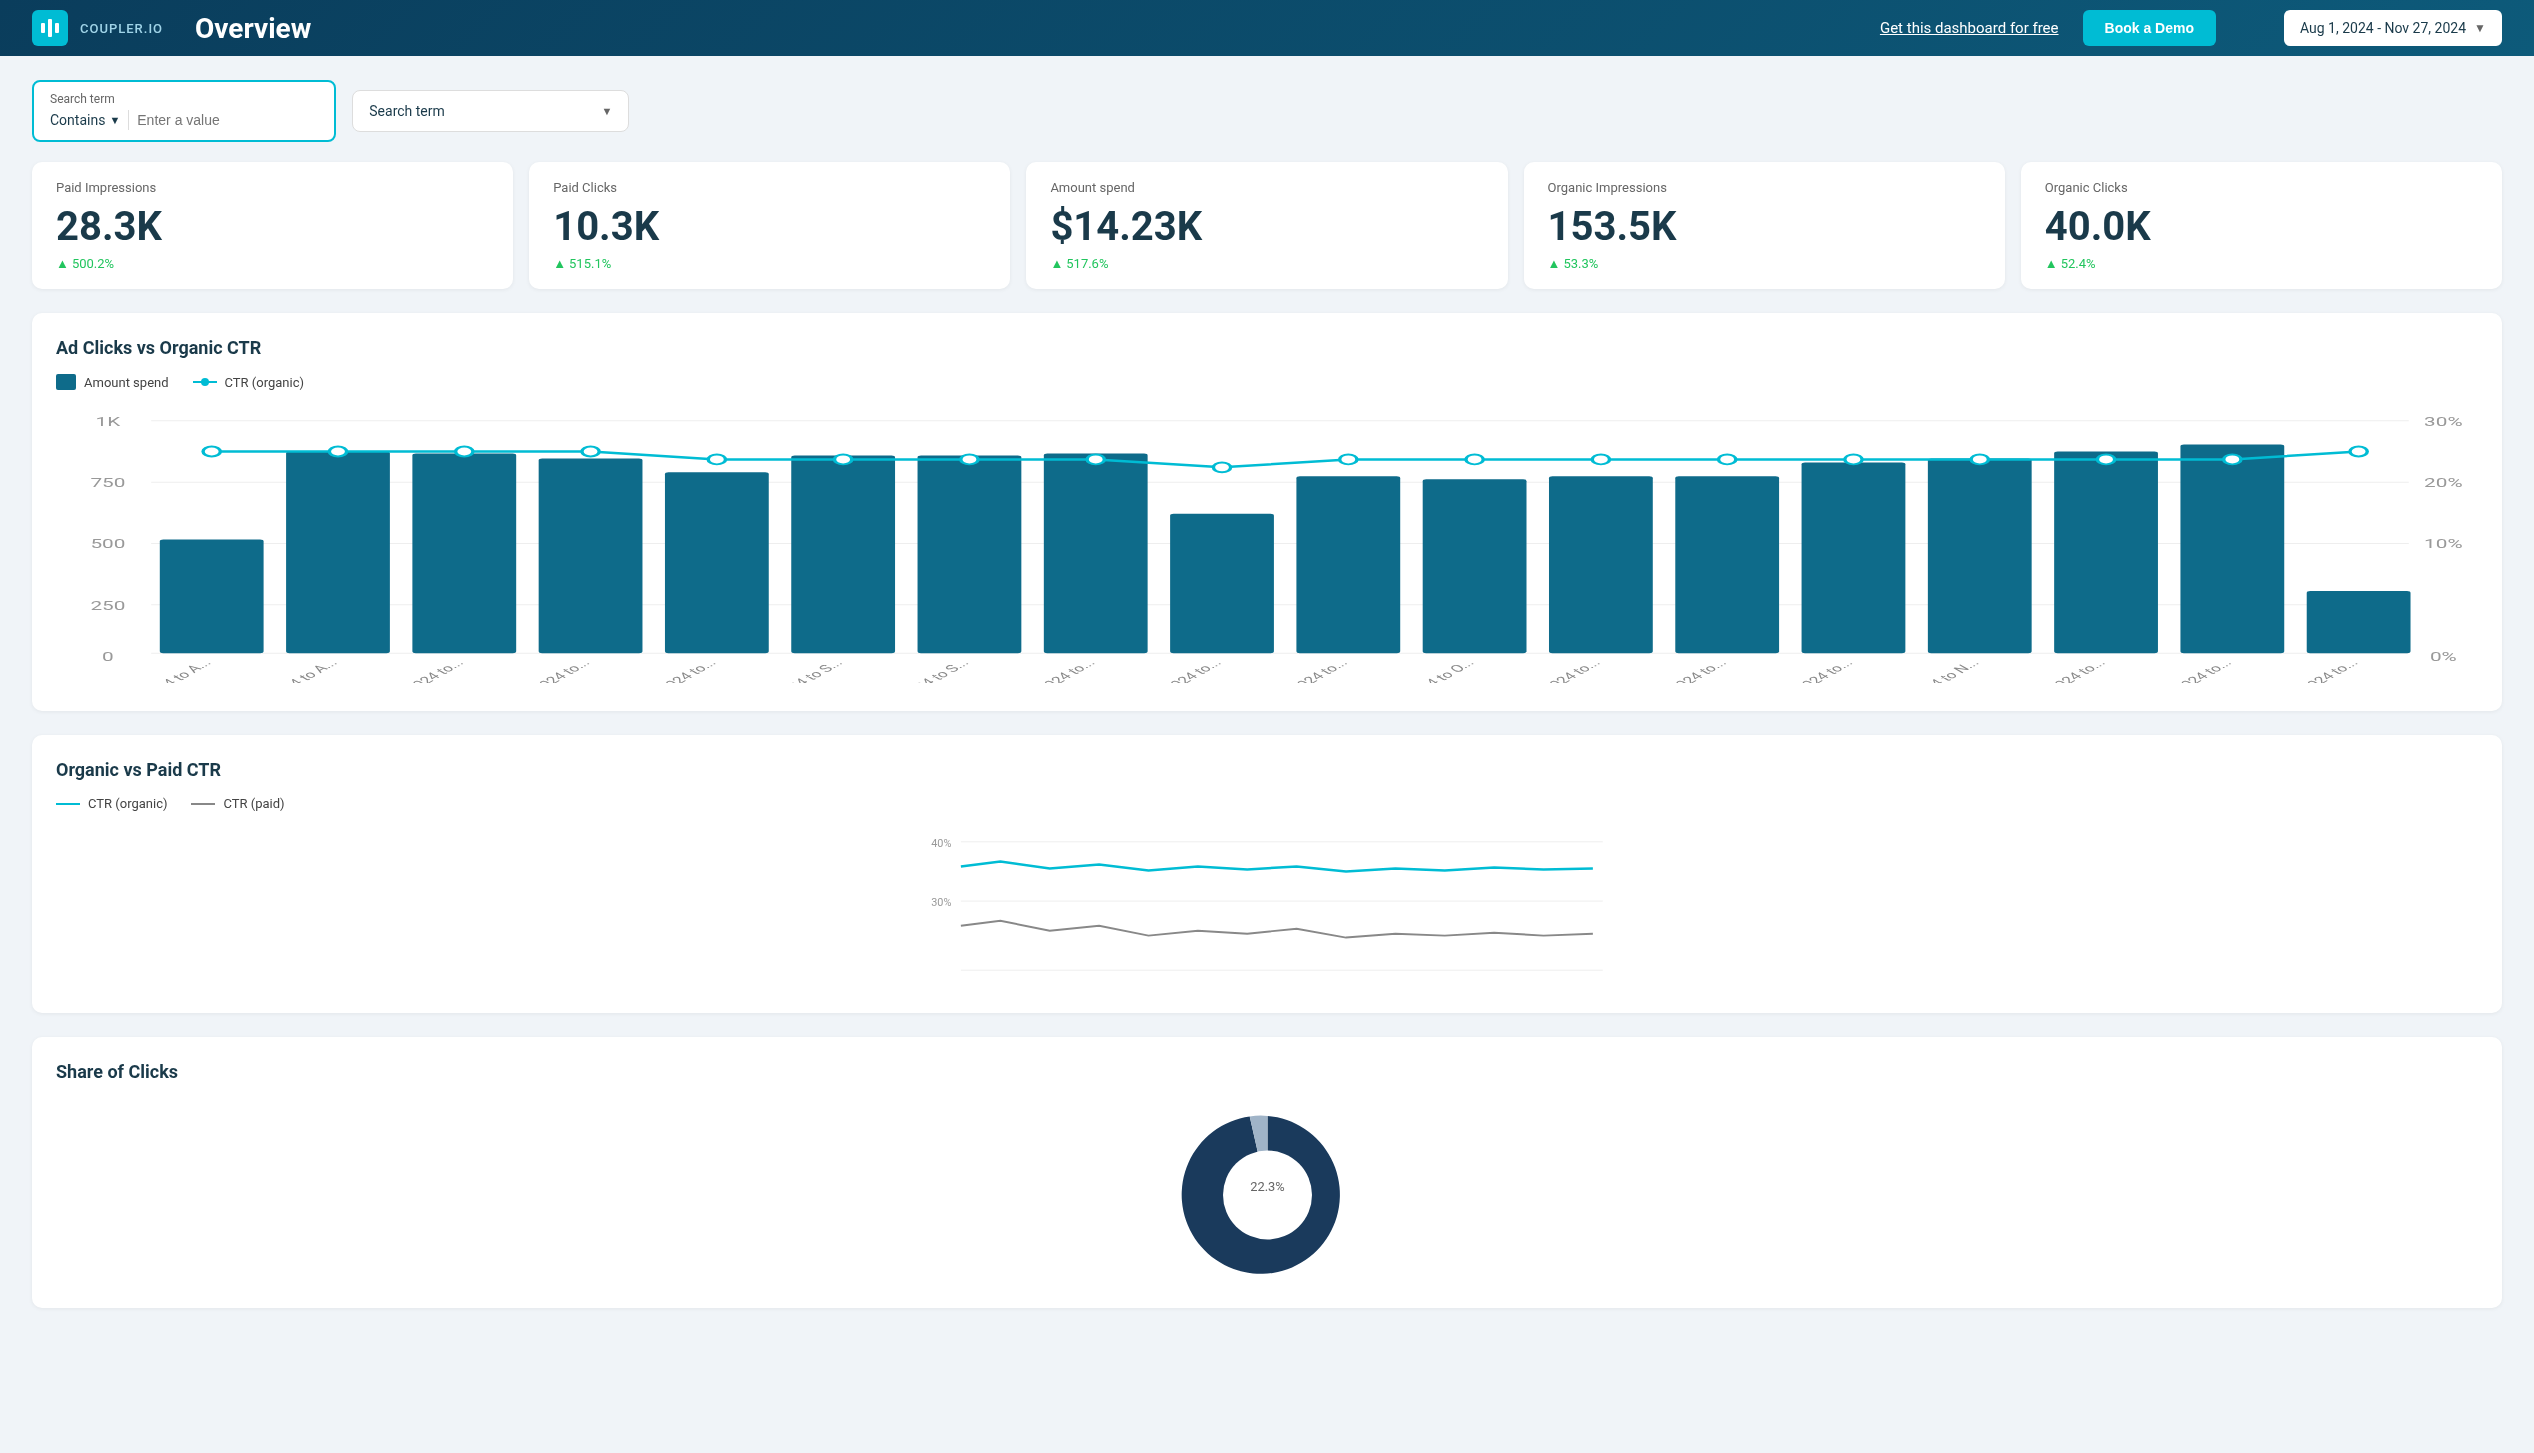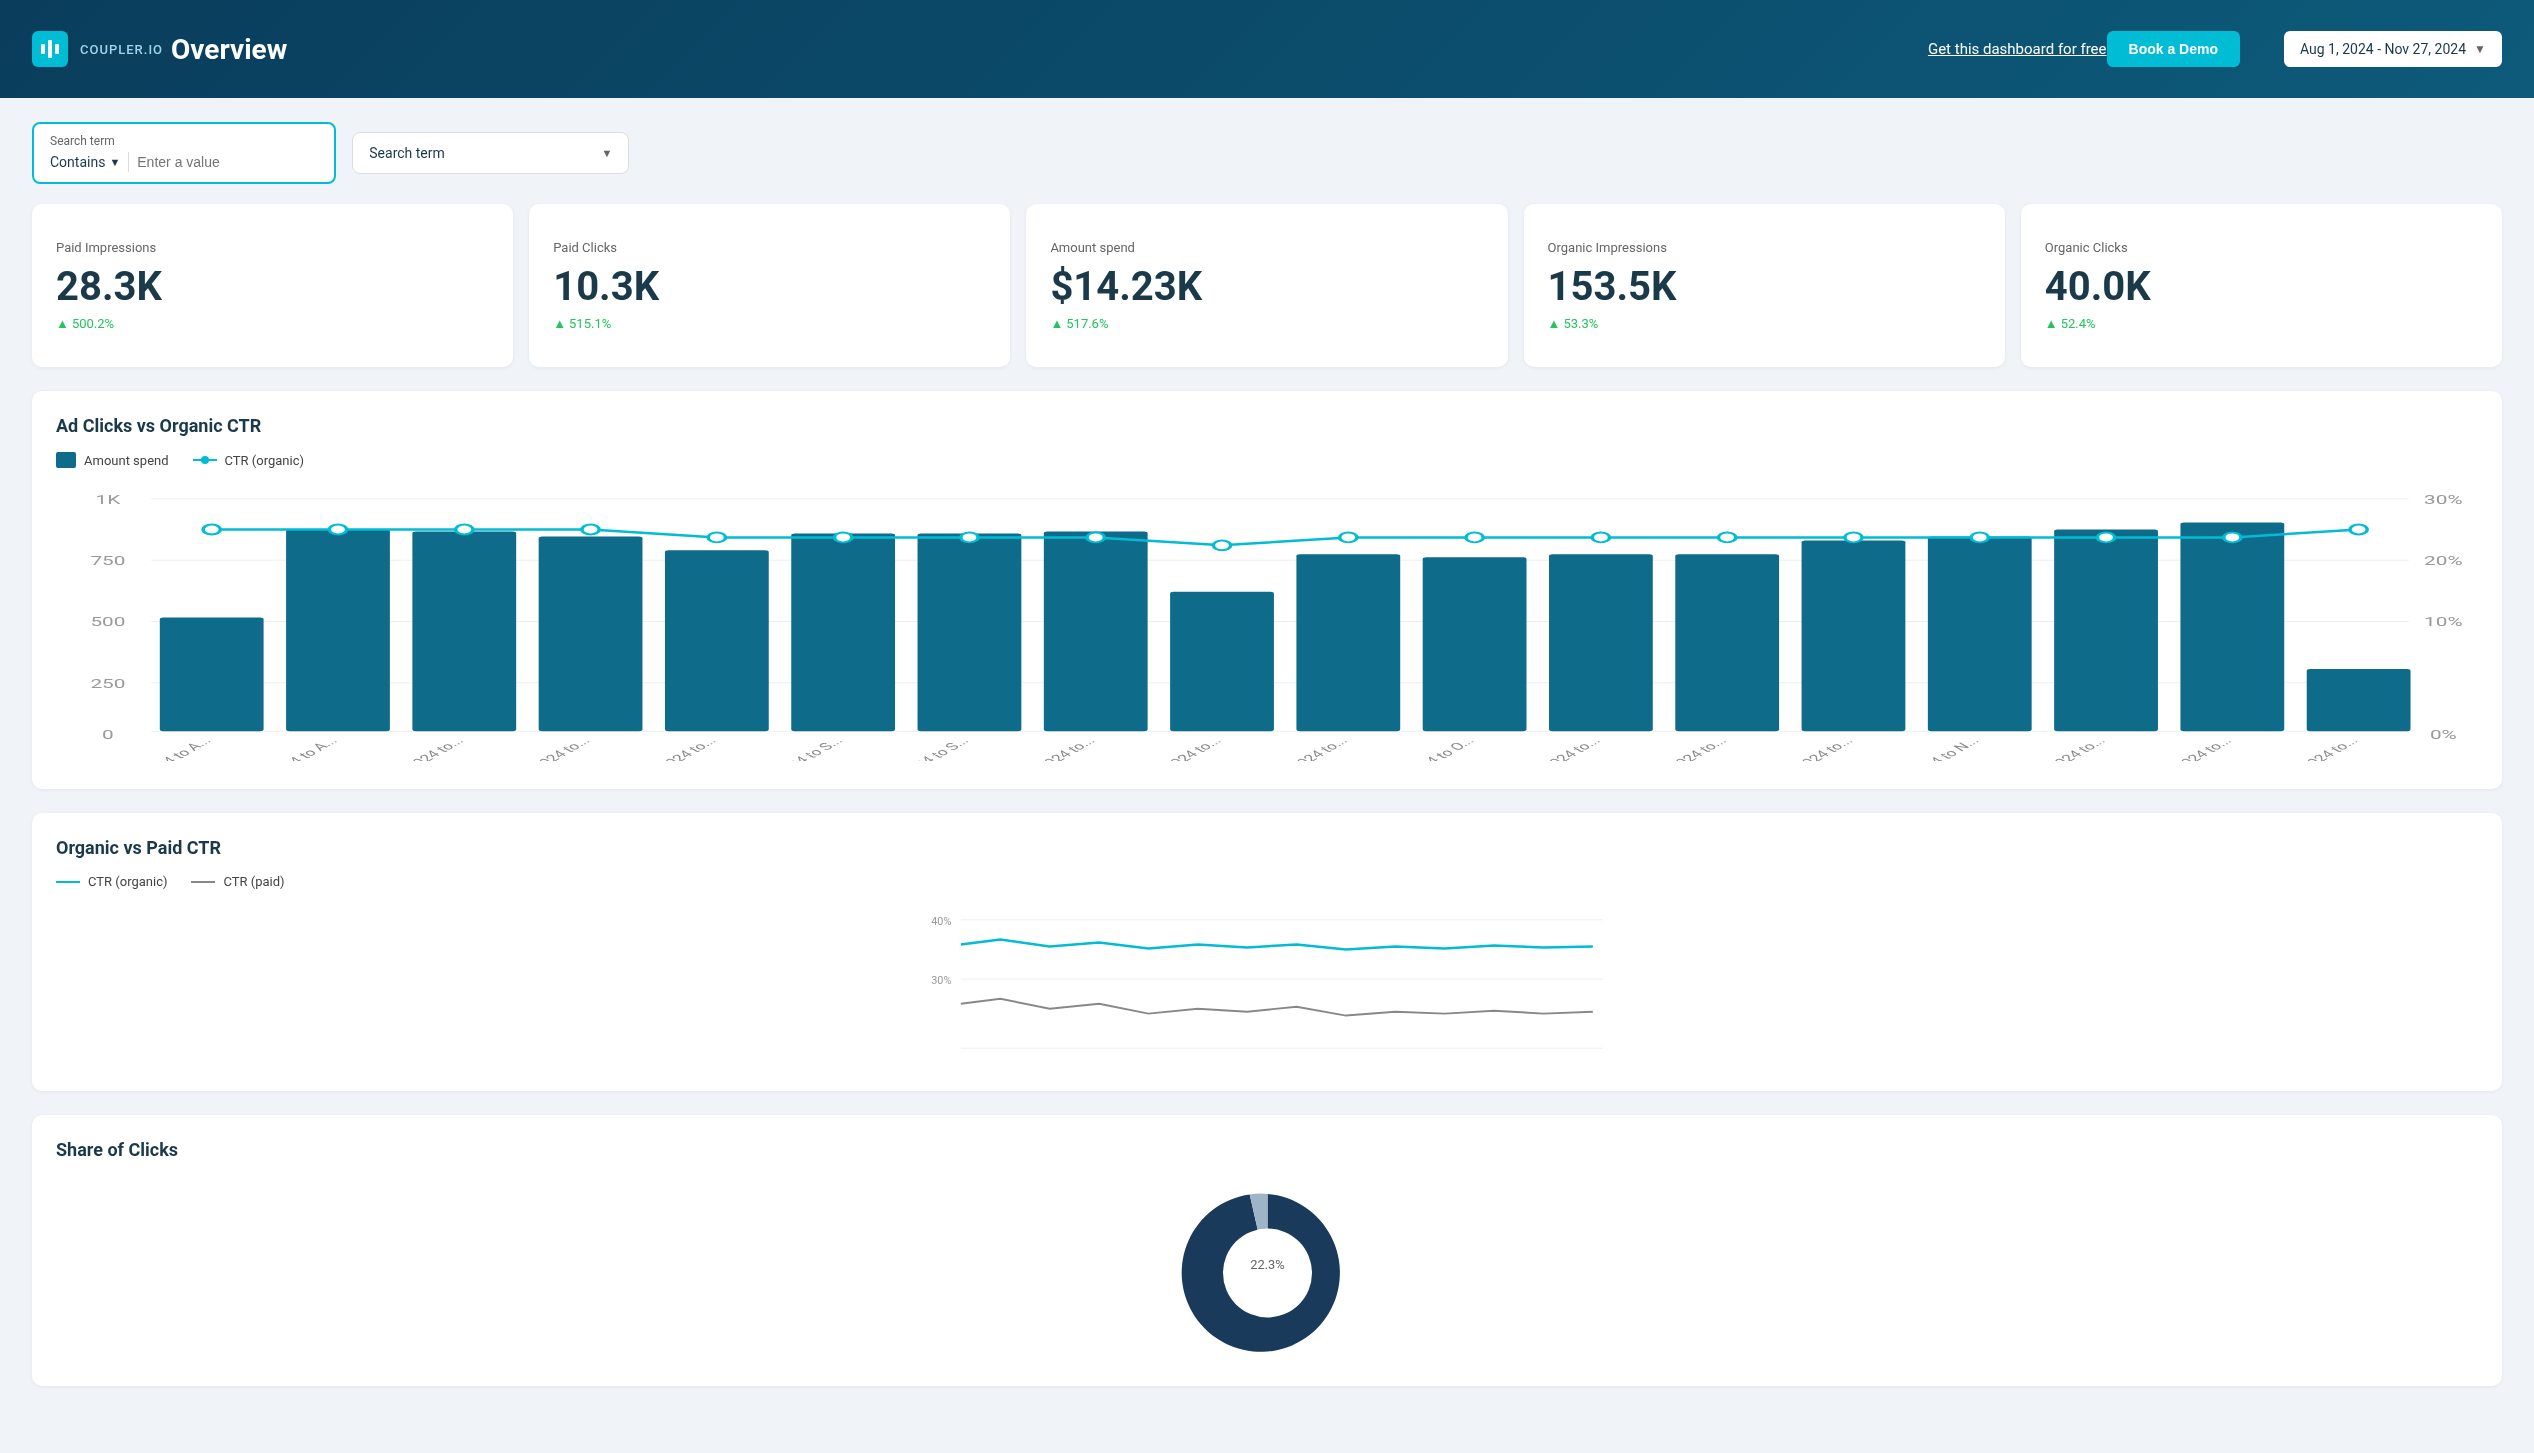--- a/index.html
+++ b/index.html
@@ -4,21 +4,22 @@
   <style>
     * { box-sizing: border-box; margin: 0; padding: 0; }
     body { font-family: -apple-system, BlinkMacSystemFont, 'Segoe UI', Roboto, sans-serif; background: #f0f4f8; }
 
     
     .header {
       background: linear-gradient(135deg, #0a3d5c 0%, #0d5a7a 100%);
       display: flex;
       align-items: center;
       padding: 0 32px;
-      height: 98px;
+      height: 56px;
+      gap: 24px;
     }
     .logo-area {
       display: flex;
       align-items: center;
       gap: 12px;
       color: white;
     }
     .logo-icon {
       width: 36px;
       height: 36px;
@@ -144,21 +145,21 @@
     
     .metrics-row {
       display: grid;
       grid-template-columns: repeat(5, 1fr);
       gap: 16px;
       margin-bottom: 24px;
     }
     .metric-card {
       background: white;
       border-radius: 10px;
-      padding: 36px 24px;
+      padding: 18px 24px;
       box-shadow: 0 1px 4px rgba(0,0,0,0.06);
     }
     .metric-label {
       font-size: 13px;
       color: #666;
       margin-bottom: 8px;
     }
     .metric-value {
       font-size: 40px;
       font-weight: 700;

